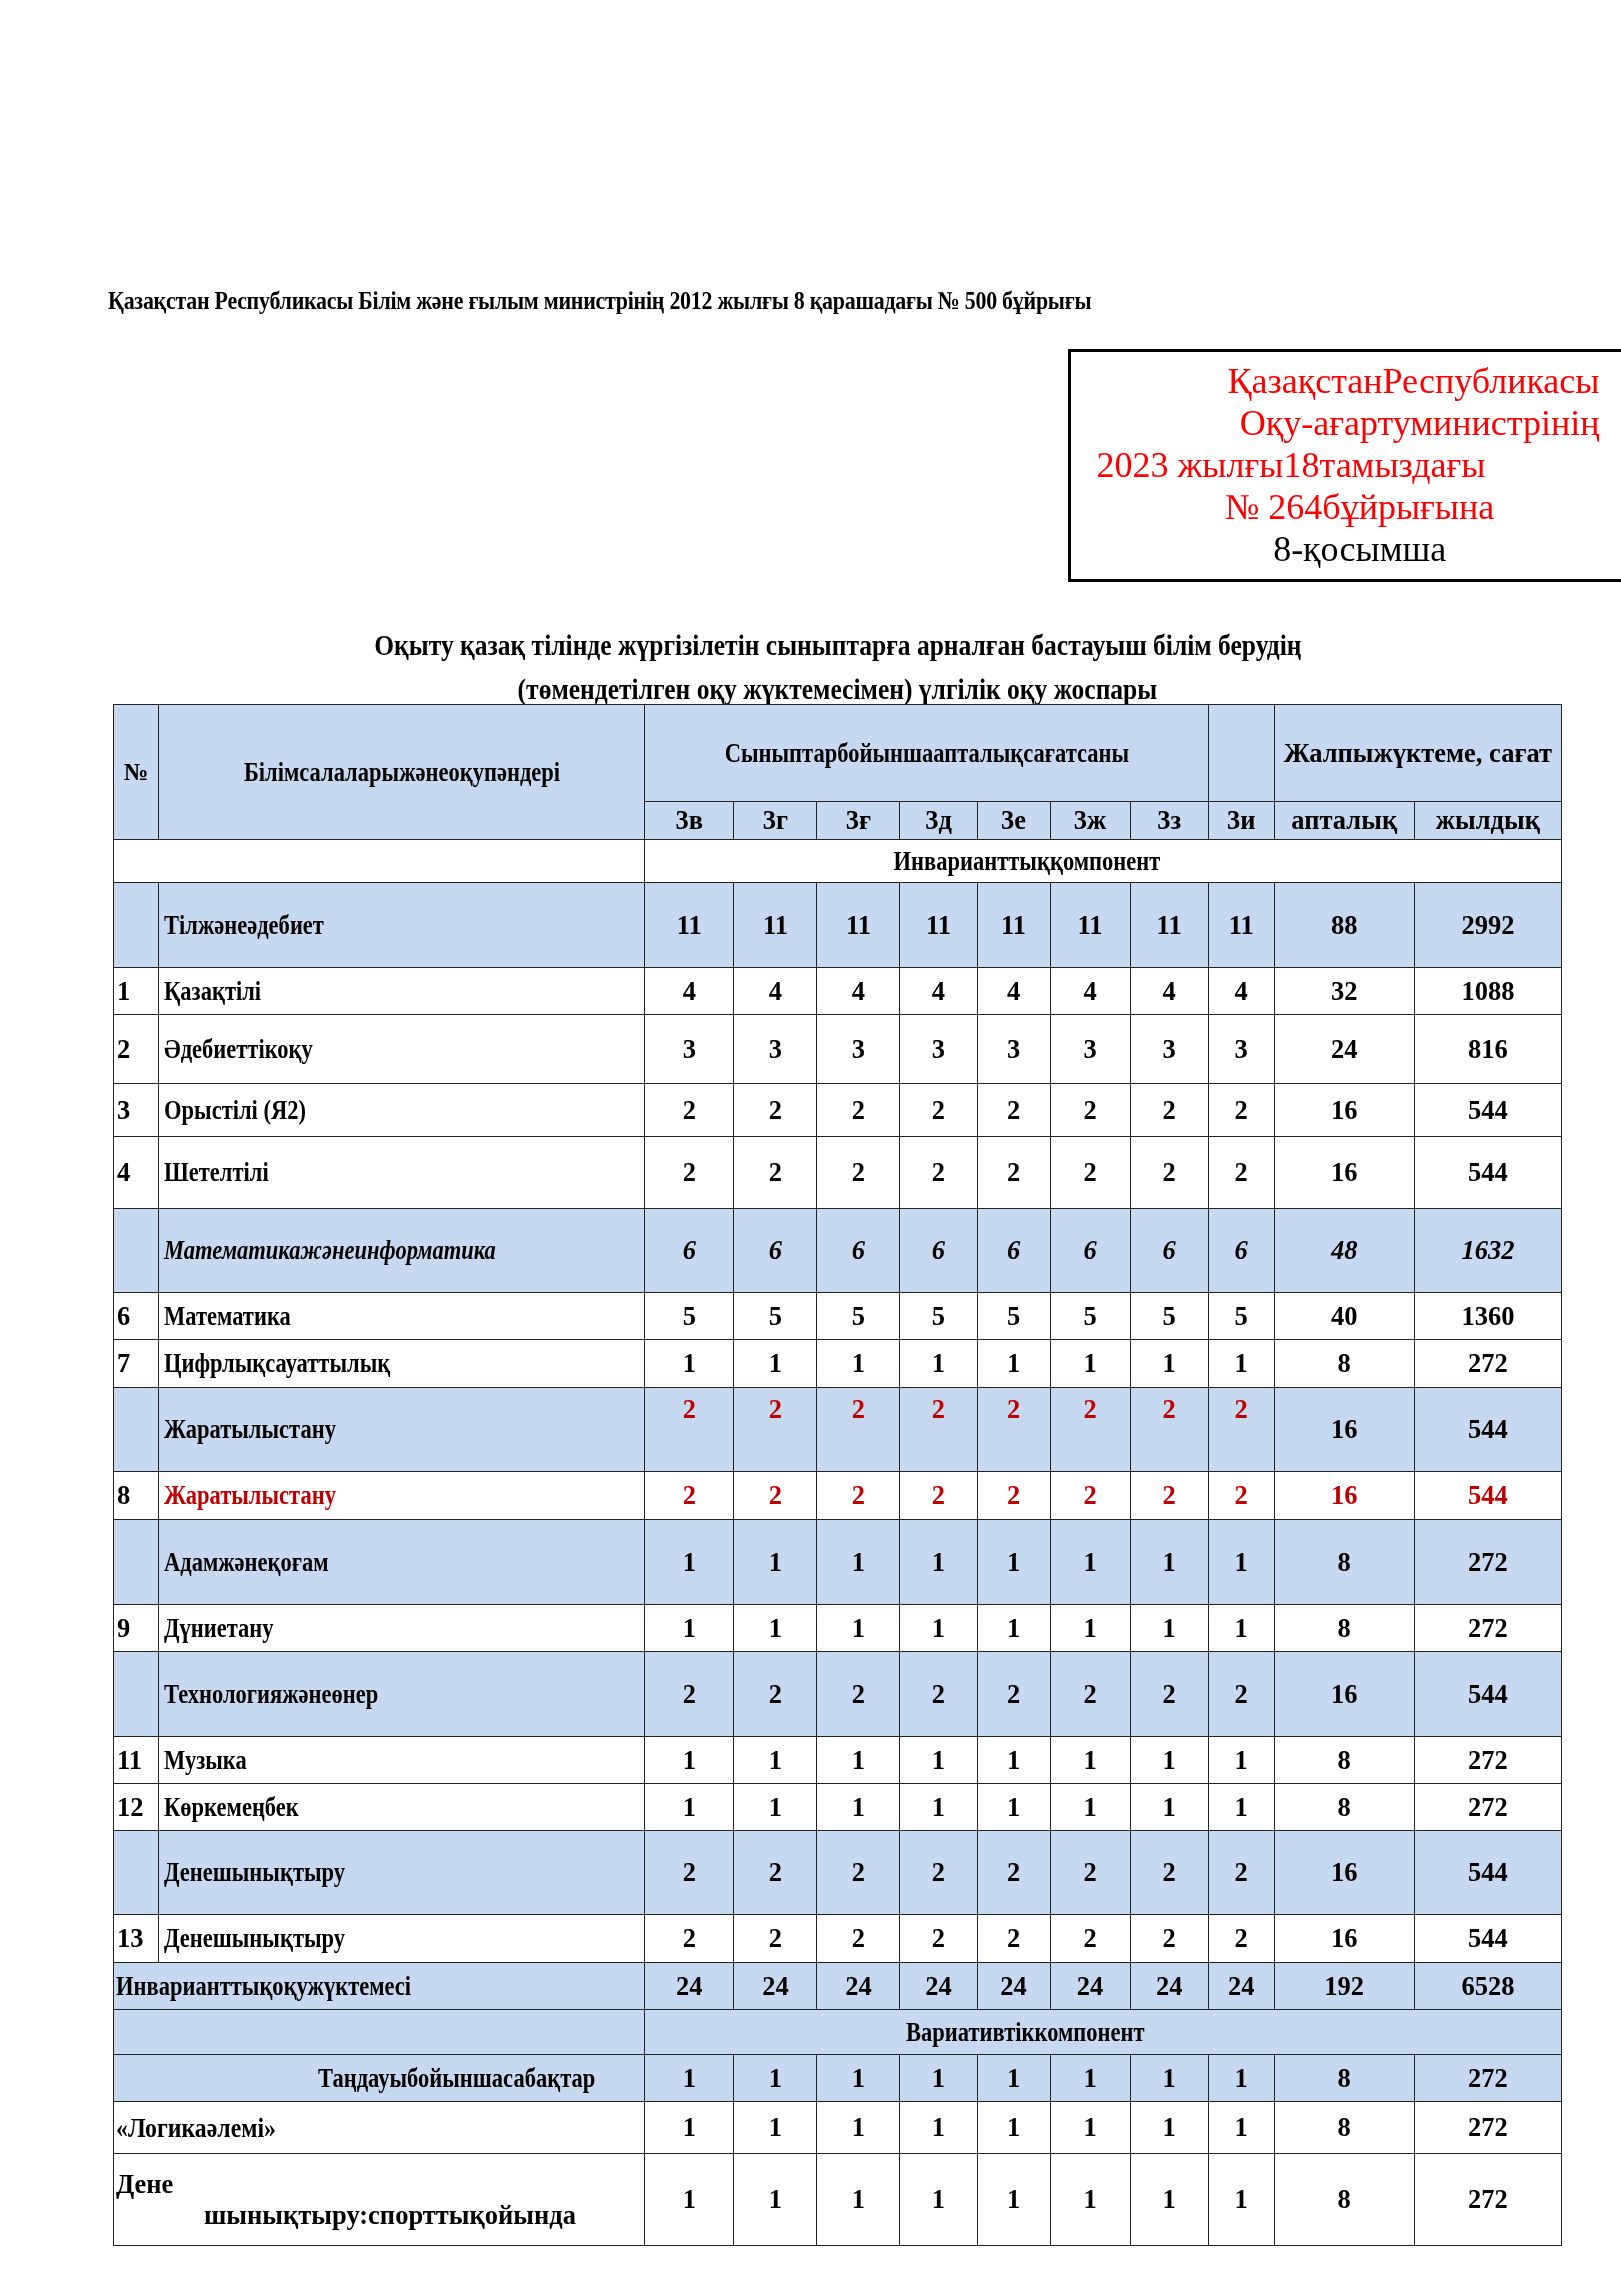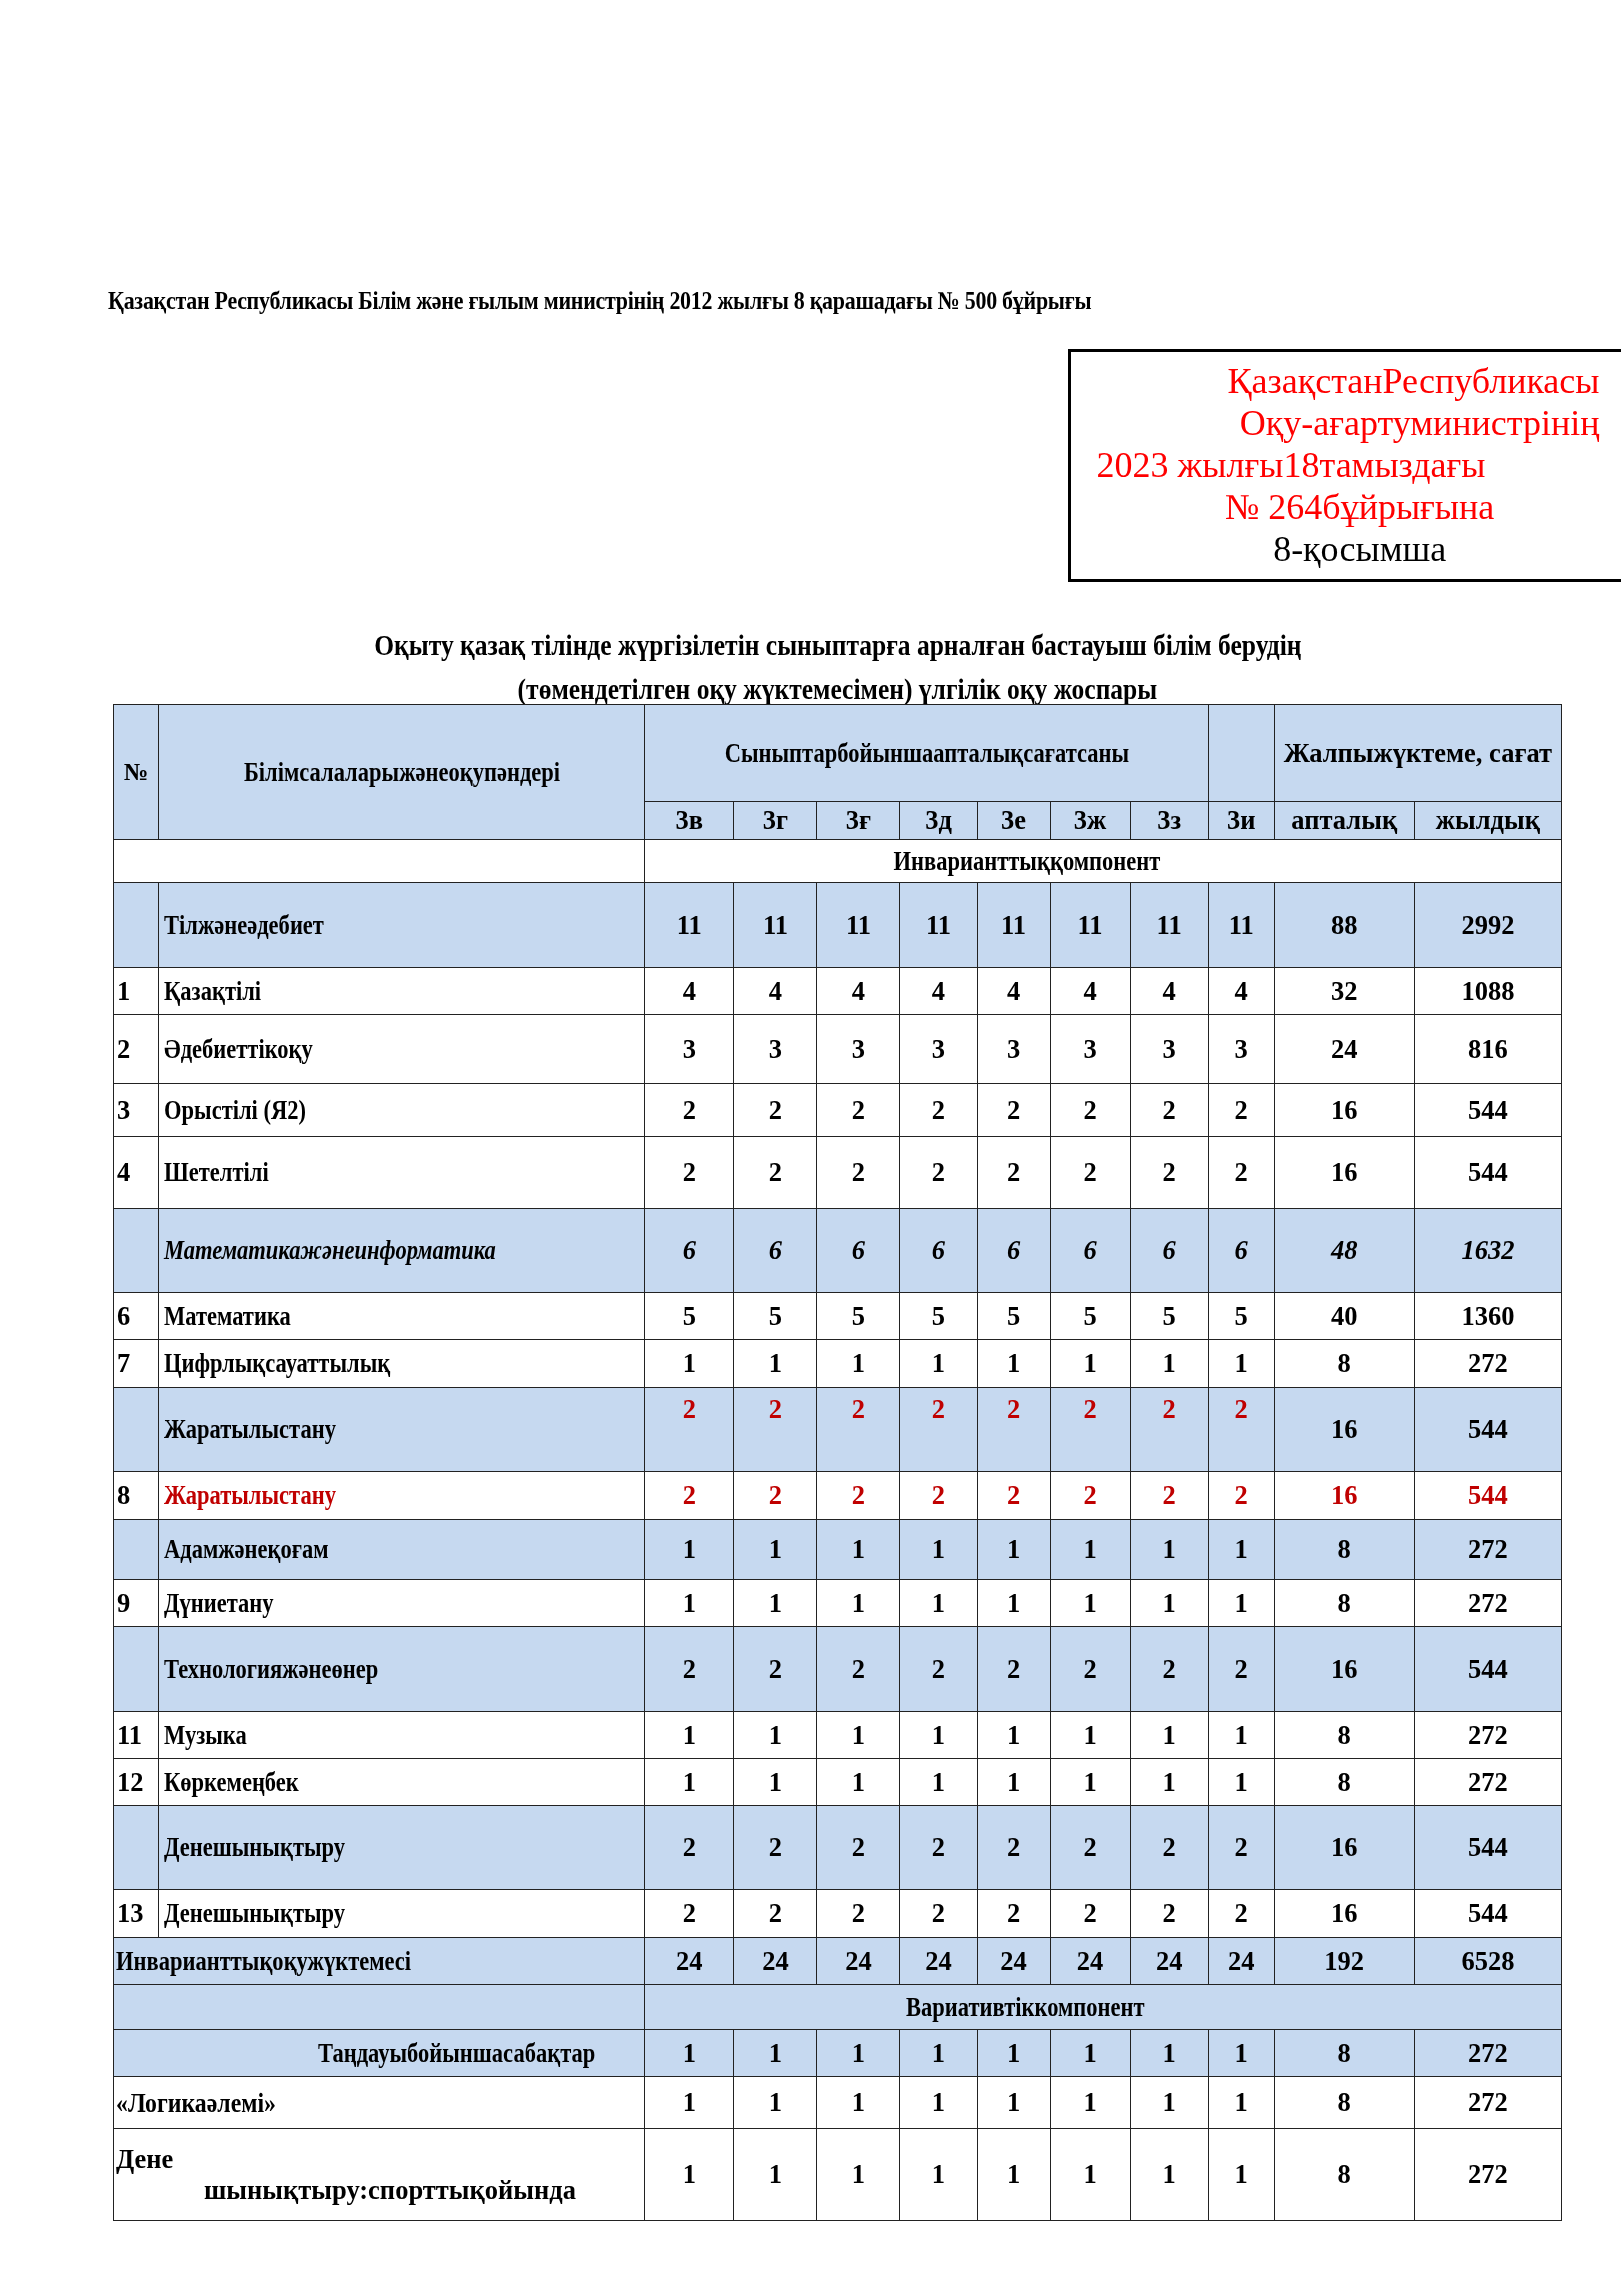--- a/index.html
+++ b/index.html
@@ -222,21 +222,21 @@
         <td class="red">2</td>
         <td class="red">2</td>
         <td class="red">2</td>
         <td class="red">2</td>
         <td class="red">2</td>
         <td class="red">2</td>
         <td class="red">2</td>
         <td class="red">16</td>
         <td class="red">544</td>
       </tr>
-      <tr class="blue" style="height: 60px;">
+      <tr class="blue" style="height: 85px;">
         <td class="num"></td>
         <td class="name"><span class="cond">Адамжәнеқоғам</span></td>
         <td>1</td>
         <td>1</td>
         <td>1</td>
         <td>1</td>
         <td>1</td>
         <td>1</td>
         <td>1</td>
         <td>1</td>

